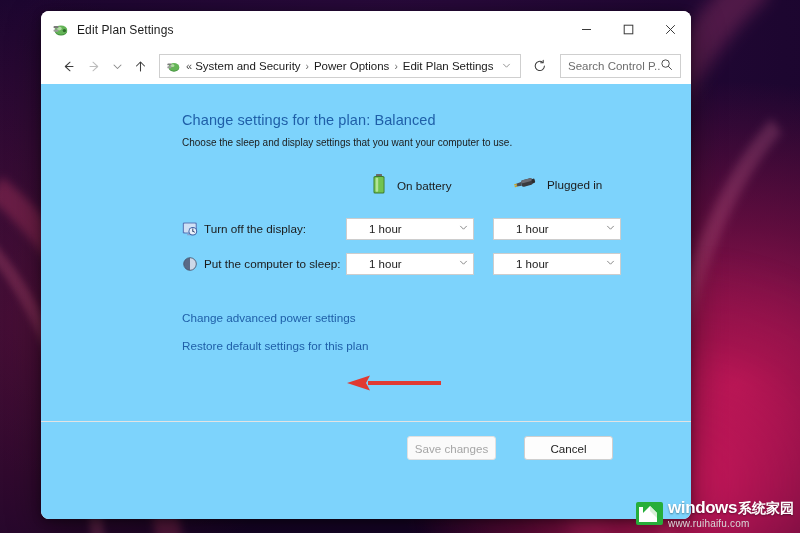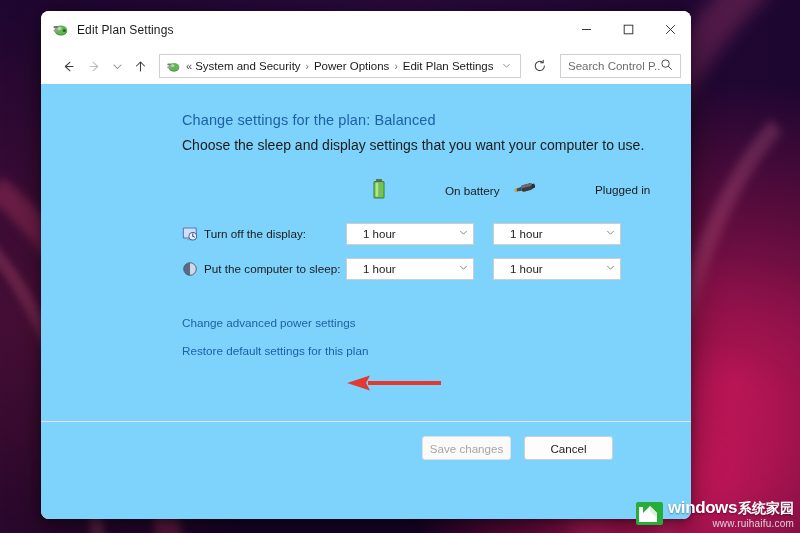--- a/index.html
+++ b/index.html
@@ -177,37 +177,36 @@
     background: #7dd3fc;
     padding: 28px 0 0 0;
   }
   .pagehead {
     font-size: 14.5px;
     color: #1f5fa8;
     margin-left: 141px;
     letter-spacing: .1px;
   }
   .pagesub {
-    font-size: 14px;
+    font-size: 10px;
     color: #1b1b1b;
     margin: 9px 0 0 141px;
   }
 
   .colheaders {
     margin: 25px 0 0 0;
     position: relative;
     height: 26px;
   }
   .colhead {
     position: absolute;
     display: flex;
     align-items: center;
     font-size: 11.7px;
     color: #1b1b1b;
-    gap: 48px;
   }
   .colhead.battery { left: 330px; }
   .colhead.plug { left: 472px; }
   .colhead .label { margin-left: 10px; }
 
   .rows { margin-top: 12px; }
   .row {
     height: 35px;
     display: flex;
     align-items: center;
@@ -224,21 +223,21 @@
     font-size: 11.7px;
     color: #1b1b1b;
   }
   .dd {
     position: absolute;
     width: 128px; height: 22px;
     border: 1px solid #cdcdcd;
     background: #ffffff;
     display: flex;
     align-items: center;
-    padding: 0 4px 0 16px;
+    padding: 0 4px 0 22px;
     font-size: 11.5px;
     color: #1b1b1b;
   }
   .dd.col1 { left: 305px; }
   .dd.col2 { left: 452px; }
   .dd .caret { margin-left: auto; color: #6e6e6e; font-size: 10px; }
 
   .links { margin-top: 30px; }
   .link {
     display: block;
@@ -259,21 +258,21 @@
   }
   .footer {
     position: absolute;
     top: 344px;
     left: 0; right: 0;
     height: 40px;
     display: flex;
     justify-content: flex-end;
     align-items: center;
     padding-right: 78px;
-    gap: 13px;
+    gap: 28px;
   }
   .btn {
     min-width: 89px;
     height: 24px;
     border: 1px solid #cfcfcf;
     background: #fdfdfd;
     border-radius: 3px;
     font-size: 11.6px;
     font-family: "Liberation Sans", sans-serif;
     color: #1b1b1b;
@@ -299,21 +298,21 @@
     right: 6px; bottom: 4px;
     display: flex;
     align-items: flex-start;
     pointer-events: none;
   }
   .wm-mark {
     width: 30px; height: 28px;
     position: relative;
     margin-right: 3px;
   }
-  .wm-text { display: flex; flex-direction: column; line-height: 1; align-items: flex-end; }
+  .wm-text { display: flex; flex-direction: column; line-height: 1; }
   .wm-line1 { display: flex; align-items: baseline; }
   .wm-win {
     font-size: 17px; font-weight: bold;
     color: #ffffff;
     letter-spacing: -0.4px;
     text-shadow: 0 1px 2px rgba(0,0,0,0.4);
   }
   .wm-cn {
     font-size: 14px; font-weight: bold;
     color: #ffffff;

